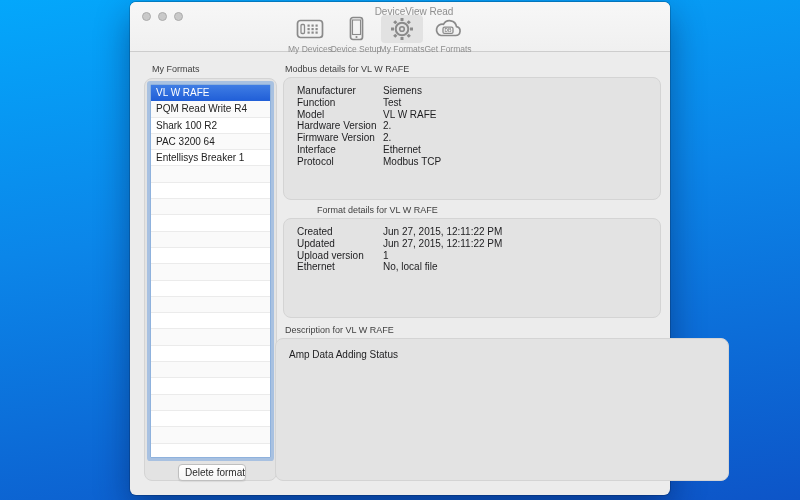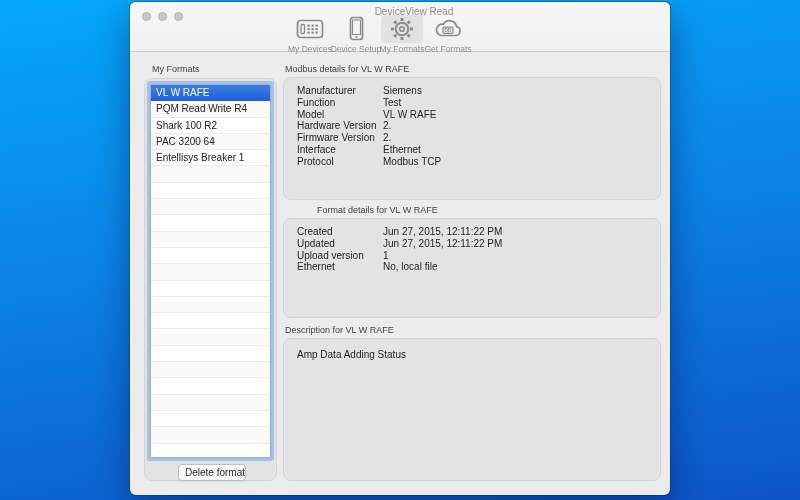--- a/index.html
+++ b/index.html
@@ -43,21 +43,21 @@
   .ticon { display:block; }
   
   .gbox {
     position:absolute; background:#e3e3e3;
     border:1px solid #d4d4d4; border-radius:8px;
   }
   .boxhead { position:absolute; font-size:9px; color:#3f3f3f; }
   .leftbox  { left:14px;  top:76px;  width:133px; height:403px; }
   .box1     { left:153px; top:75px;  width:378px; height:123px; }
   .box2     { left:153px; top:216px; width:378px; height:100px; }
-  .box3     { left:153px; top:336px; width:378px; height:143px; }
+  .box3     { left:145px; top:336px; width:454px; height:143px; }
   .kvwrap { padding:7px 0 0 13px; }
   .kv { line-height:11.8px; font-size:10px; color:#1d1d1f; white-space:nowrap; }
   .kv .k { display:inline-block; width:86px; }
   .desctext { padding:10px 0 0 13px; font-size:10px; color:#1d1d1f; }
   
   .list {
     position:absolute; left:5px; top:5px; width:121px; height:374px;
     background:#fff; overflow:hidden;
     border:1px solid #8fb2dd;
     box-shadow:0 0 0 3px rgba(120,166,224,.55);

